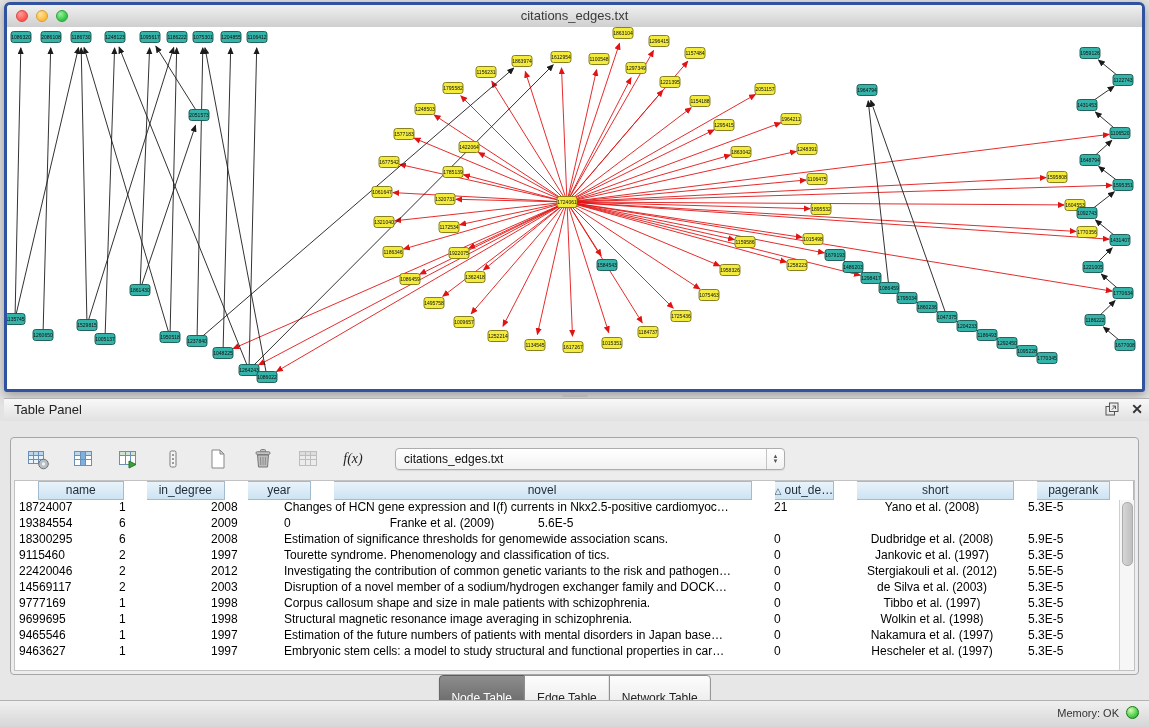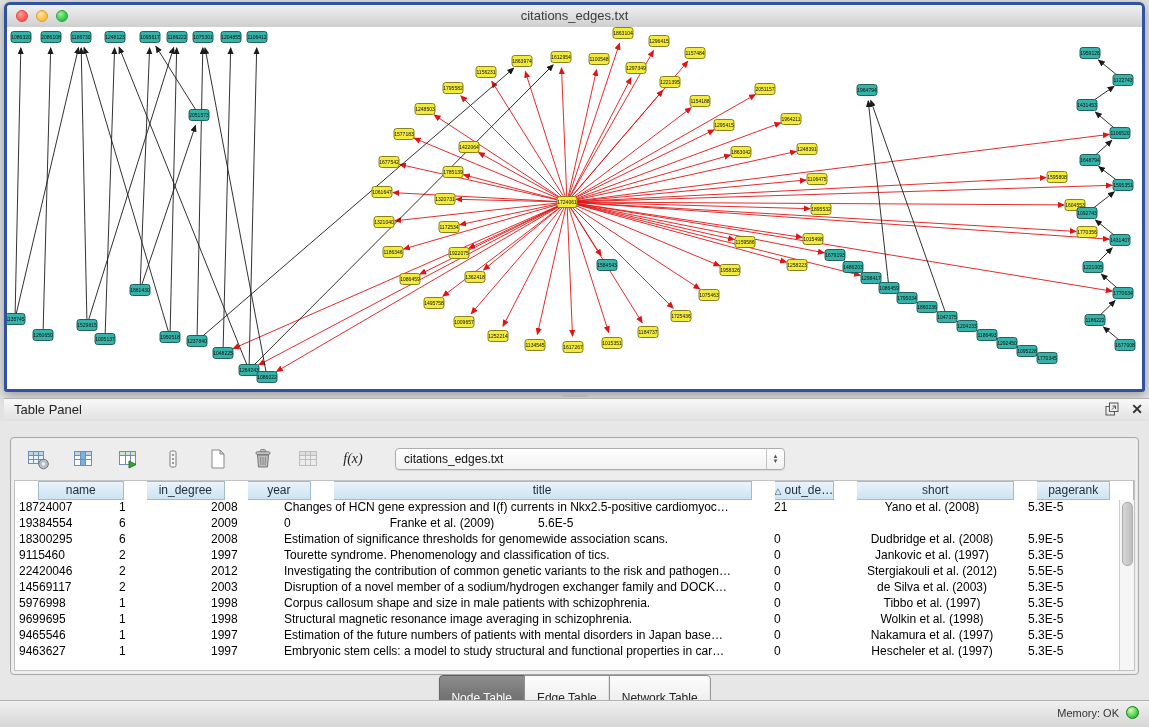--- a/index.html
+++ b/index.html
@@ -702,21 +702,21 @@
         <span>▼</span>
       </span>
     </div>
   </div>
 
   <div class="table-wrap">
     <div class="thead">
       <div class="hcell c-name">name</div>
       <div class="hcell c-in_degree">in_degree</div>
       <div class="hcell c-year">year</div>
-      <div class="hcell c-title">title</div>
+      <div class="hcell c-title">novel</div>
       <div class="hcell c-out_degree">
         <span class="sort-tri">△</span><span>out_de…</span>
       </div>
       <div class="hcell c-short">short</div>
       <div class="hcell c-pagerank">pagerank</div>
       <div class="hcell h-fill"></div>
     </div>
     <div class="tbody">
         <div class="trow">
           <div class="cell c-name">18724007</div>
@@ -771,21 +771,21 @@
           <div class="cell c-name">14569117</div>
           <div class="cell c-in_degree">2</div>
           <div class="cell c-year">2003</div>
           <div class="cell c-title">Disruption of a novel member of a sodium/hydrogen exchanger family and DOCK…</div>
           <div class="cell c-out_degree">0</div>
           <div class="cell c-short">de Silva et al. (2003)</div>
           <div class="cell c-pagerank">5.3E-5</div>
           <div class="cell c-fill"></div>
         </div>
         <div class="trow">
-          <div class="cell c-name">5976998</div>
+          <div class="cell c-name">9777169</div>
           <div class="cell c-in_degree">1</div>
           <div class="cell c-year">1998</div>
           <div class="cell c-title">Corpus callosum shape and size in male patients with schizophrenia.</div>
           <div class="cell c-out_degree">0</div>
           <div class="cell c-short">Tibbo et al. (1997)</div>
           <div class="cell c-pagerank">5.3E-5</div>
           <div class="cell c-fill"></div>
         </div>
         <div class="trow">
           <div class="cell c-name">9699695</div>

